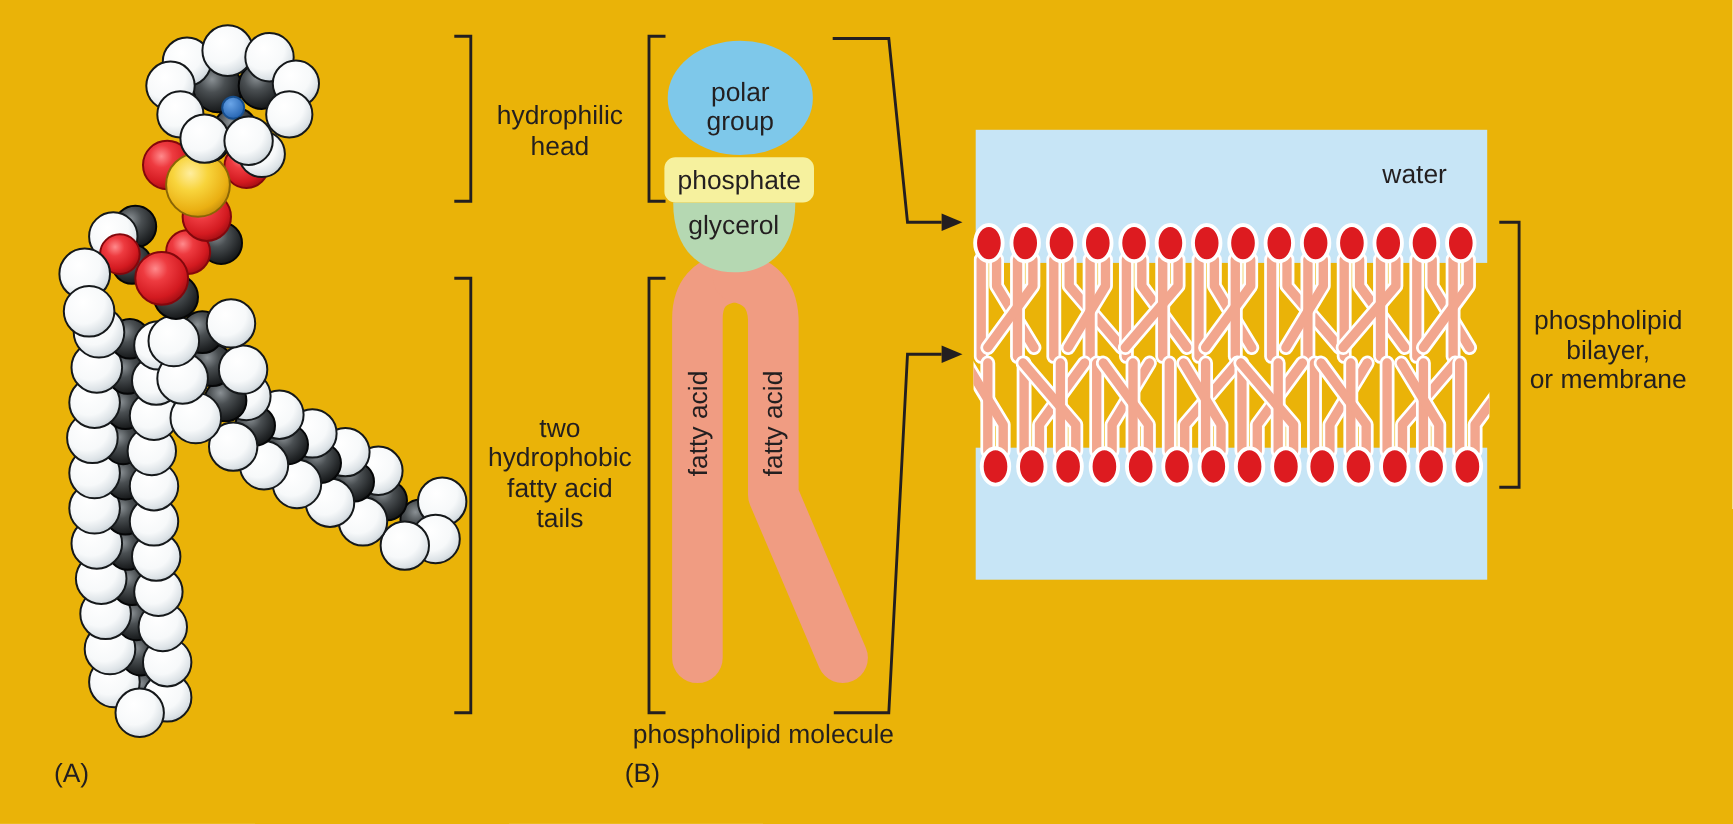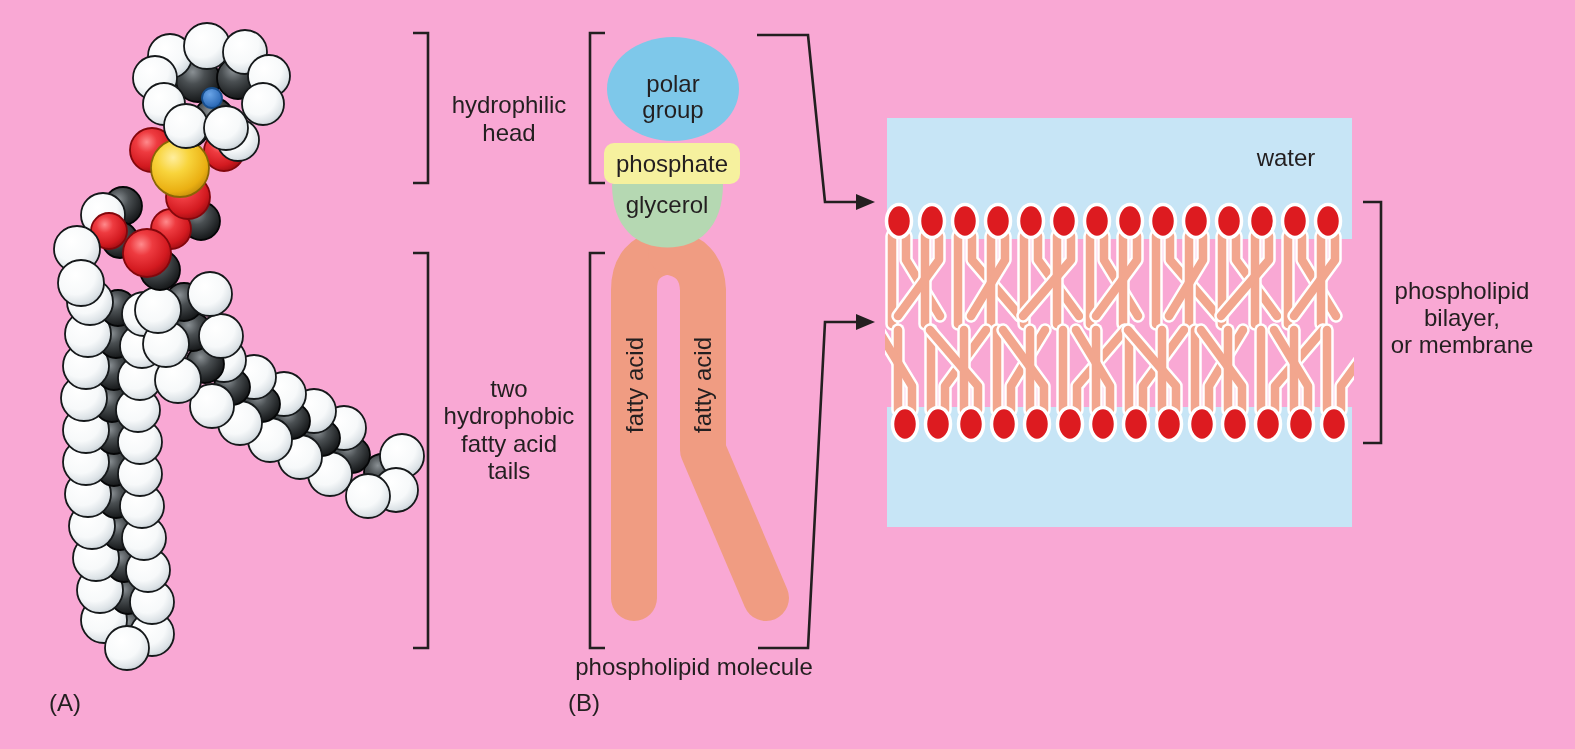--- a/index.html
+++ b/index.html
@@ -1,16 +1,16 @@
 <!DOCTYPE html>
 <html style="--water: #C7E5F6; --head-red: #DD1B20; --bilayer-tail: #F2A68E; --tail-salmon: #F09C82; --polar-blue: #7EC8EA; --phosphate-yellow: #F6F19E; --glycerol-green: #B5D8B2; --line-black: #231F20; --atom-white: #FFFFFF; --atom-carbon: #3A3D3F; --atom-oxygen: #DF2126; --atom-phosphorus: #F5C91F; --atom-nitrogen: #2D71C4;"><head>
 <meta charset="utf-8">
 <style>
   html,body{margin:0;padding:0;background:#fff;}
-  .stage{position:relative;width:1575px;height:749px;background:#f9a8d4;overflow:hidden;}
+  .stage{position:relative;width:1575px;height:749px;background:#eab308;overflow:hidden;}
   svg{display:block;}
   .lbl{font-family:"Liberation Sans",sans-serif;font-size:24px;fill:var(--line-black,#231F20);}
   .fill-water{fill:var(--water,#C7E5F6);}
   .fill-polar{fill:var(--polar-blue,#7EC8EA);}
   .fill-phosphate{fill:var(--phosphate-yellow,#F6F19E);}
   .fill-glycerol{fill:var(--glycerol-green,#B5D8B2);}
   .stroke-tail{stroke:var(--tail-salmon,#F09C82);fill:none;stroke-linecap:round;stroke-linejoin:round;}
   .ink-line{stroke:var(--line-black,#231F20);fill:none;stroke-width:2.6;}
   .arrow{fill:var(--line-black,#231F20);}
   .b-tail-white{stroke:#fff;stroke-width:13.5;fill:none;stroke-linecap:round;stroke-linejoin:round;}

